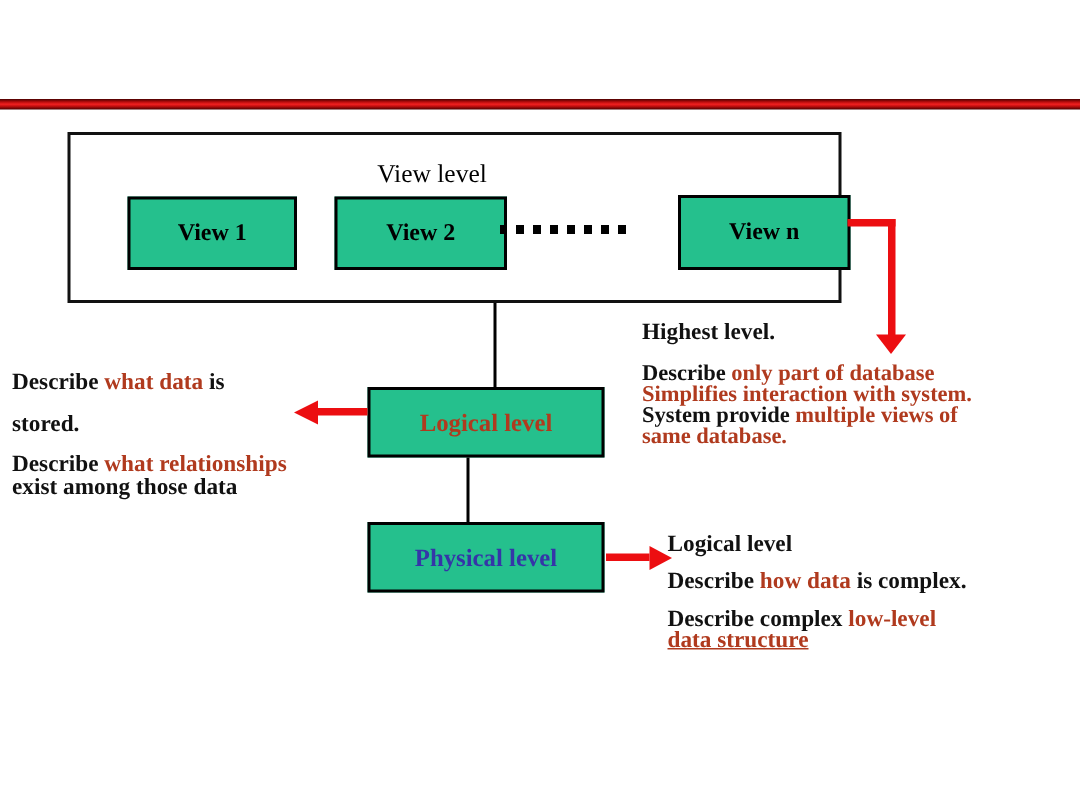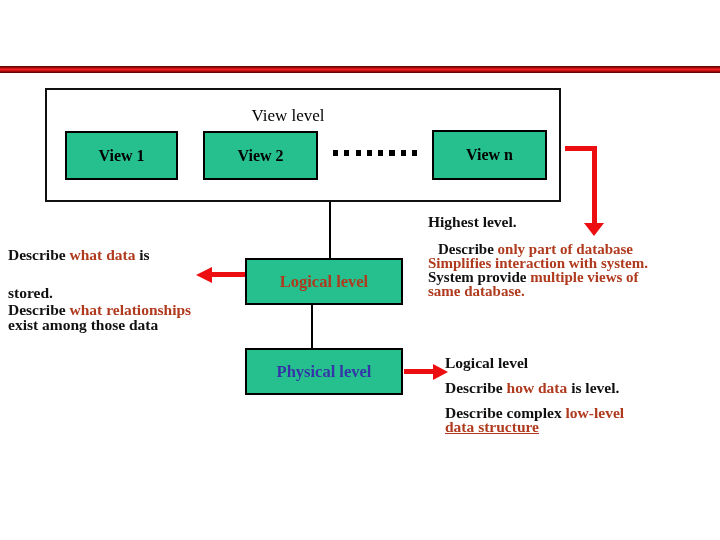--- a/index.html
+++ b/index.html
@@ -12,21 +12,21 @@
   .title-bar{position:absolute;left:0;top:66px;width:720px;height:7px;
              background:linear-gradient(180deg,#4a0000 0%,#b80d0d 28%,#f12020 50%,#b80d0d 72%,#4a0000 100%);}
 
   .panel{position:absolute;left:45px;top:88px;width:516px;height:114px;
          border:2px solid #111;background:#fff;box-sizing:border-box;}
   .panel-label{position:absolute;left:0;right:30px;top:16px;text-align:center;
                font-size:17px;color:#000;}
 
   .vbox{position:absolute;background:#25c08d;border:2px solid #000;box-sizing:border-box;
         display:flex;align-items:center;justify-content:center;
-        font-size:16px;font-weight:bold;color:#000;}
+        font-size:16px;font-weight:bold;color:#000;margin-left:20px;}
   .vbox.v1{left:65px;top:131px;width:113px;height:49px;}
   .vbox.v2{left:203px;top:131px;width:115px;height:49px;}
   .vbox.vn{left:432px;top:130px;width:115px;height:50px;}
 
   .dots{position:absolute;left:333px;top:150px;width:90px;height:6px;
         background:repeating-linear-gradient(90deg,#000 0 5px,transparent 5px 11.3px);}
 
   .lvlbox{position:absolute;background:#25c08d;border:2px solid #000;box-sizing:border-box;
           display:flex;align-items:center;justify-content:center;
           font-size:16.5px;font-weight:bold;}
@@ -51,26 +51,26 @@
   .ra-shaft{left:404px;top:369px;width:29px;height:5px;}
   .head-right{position:absolute;left:433px;top:364px;width:0;height:0;
               border-top:8px solid transparent;border-bottom:8px solid transparent;
               border-left:15px solid #ec0e11;}
 
   .note{position:absolute;font-weight:bold;color:#111;}
   .note .ln{position:absolute;white-space:nowrap;}
   .accent{color:#b03a1e;}
 
   .note.left{left:8px;top:246px;font-size:15.5px;width:250px;height:100px;}
-  .note.left .l1{top:0;}  .note.left .l2{top:28px;margin-top:10px;}
+  .note.left .l1{top:0;}  .note.left .l2{top:28px;}
   .note.left .l3{top:55px;} .note.left .l4{top:70px;}
 
   .note.right{left:428px;top:213px;font-size:15px;width:290px;height:95px;}
   .note.right .h{top:0;font-size:15.5px;}
-  .note.right .l1{top:28px;margin-left:10px;} .note.right .l2{top:42px;}
+  .note.right .l1{top:28px;} .note.right .l2{top:42px;}
   .note.right .l3{top:55.5px;} .note.right .l4{top:69.5px;}
 
   .note.bottom{left:445px;top:354px;font-size:15.5px;width:270px;height:95px;}
   .note.bottom .h{top:0;}  .note.bottom .l1{top:25px;}
   .note.bottom .l2{top:50px;} .note.bottom .l3{top:64px;text-decoration:underline;}
 </style>
 </head>
 <body>
 
 <div class="slide">
@@ -117,18 +117,18 @@
   <div class="note right">
     <div class="ln h">Highest level.</div>
     <div class="ln l1"><span>Describe </span><span class="accent">only part of database</span></div>
     <div class="ln l2 accent">Simplifies interaction with system.</div>
     <div class="ln l3"><span>System provide </span><span class="accent">multiple views of</span></div>
     <div class="ln l4 accent">same database.</div>
   </div>
 
   <div class="note bottom">
     <div class="ln h">Logical level</div>
-    <div class="ln l1"><span>Describe </span><span class="accent">how data</span><span> is level.</span></div>
+    <div class="ln l1"><span>Describe </span><span class="accent">how data</span><span> is complex.</span></div>
     <div class="ln l2"><span>Describe complex </span><span class="accent">low-level</span></div>
     <div class="ln l3 accent">data structure</div>
   </div>
 
 </div>
 
 </body></html>

